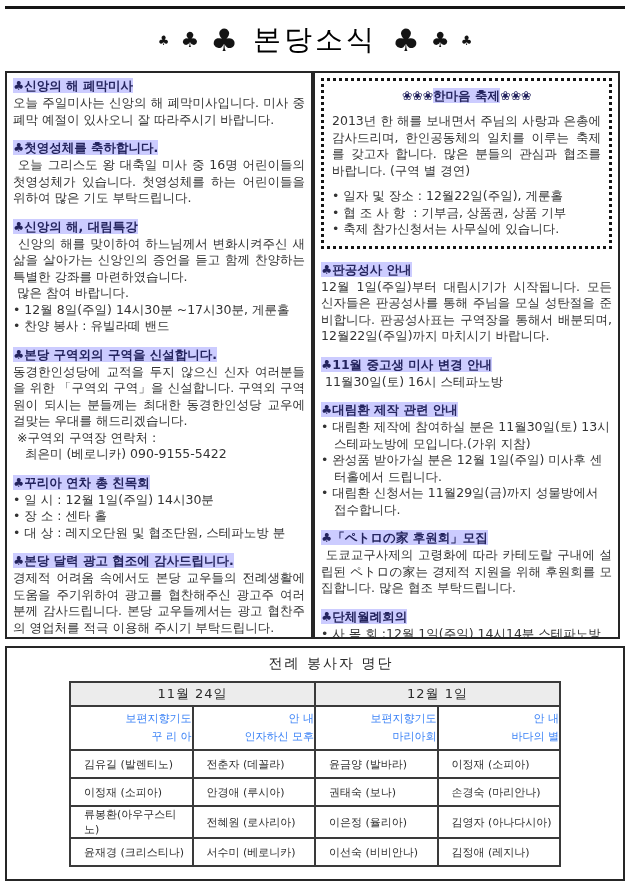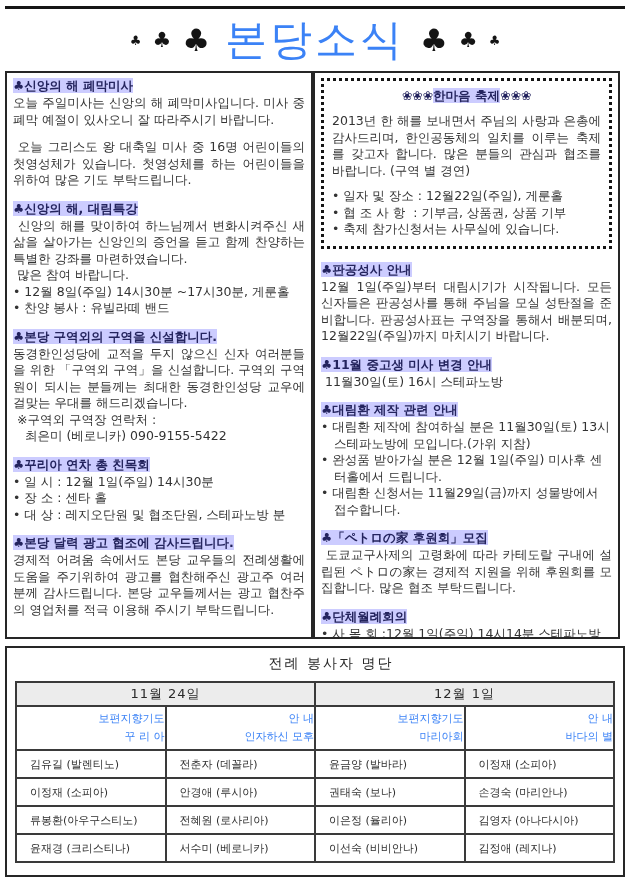--- a/index.html
+++ b/index.html
@@ -5,21 +5,21 @@
   * { margin:0; padding:0; box-sizing:border-box; }
   html,body { background:#fff; }
   body {
     width:630px; height:888px;
     font-family:"DejaVu Sans", sans-serif;
     font-size:12.5px; color:#333;
   }
   .page { position:relative; width:630px; height:888px; padding:6px 5px 0 5px; overflow:hidden; }
   .top-rule { border-top:3px solid #151515; }
   .title-row { display:flex; justify-content:center; align-items:center; gap:11px; height:62px; }
-  .title-text { font-family:"DejaVu Serif", serif; font-size:42px; color:#3b82f6; letter-spacing:3px; line-height:1; padding:0 4px; }
+  .title-text { font-family:"DejaVu Serif", serif; font-size:28px; color:#000000; letter-spacing:3px; line-height:1; padding:0 4px; }
   .club { line-height:1; color:#141414; }
   .club.c1 { font-size:13px; }
   .club.c2 { font-size:21px; }
   .club.c3 { font-size:31px; }
   .columns { display:flex; gap:0; }
   .col { border:2px solid #262626; padding:4px 6px 2px 6px; height:568px; overflow:hidden; background:#fff; }
   .col.left  { width:308px; }
   .col.right { width:307px; }
   .section { margin-bottom:11px; }
   .sec-header { font-weight:bold; color:#24245e; line-height:17px; margin-bottom:1px; }
@@ -28,21 +28,21 @@
     color:#333; line-height:16.5px; text-align:justify;
     word-break:break-all; white-space:pre-wrap;
   }
   .para.bullet { padding-left:13px; text-indent:-13px; text-align:left; }
   .festival-box { border:3px dotted #151515; padding:6px 8px 8px 8px; margin:1px 0 12px 0; }
   .festival-title { text-align:center; font-weight:bold; color:#24245e; margin-bottom:9px; line-height:17px; }
   .festival-body .para { margin-bottom:0; }
   .festival-gap { height:9px; }
   .bottom-box { border:2px solid #262626; margin-top:7px; padding:5px 0 12px 0; background:#fff; }
   .roster-title { text-align:center; font-size:14px; color:#2a2a2a; letter-spacing:2px; margin:2px 0 8px 0;padding-left:32px; }
-  table.roster { border-collapse:collapse; margin:0 auto; width:600px; table-layout:fixed;border-radius:12px; }
+  table.roster { border-collapse:collapse; margin:0 auto; width:492px; table-layout:fixed;border-radius:12px; }
   table.roster th, table.roster td { border:2px solid #3a3a3a; }
   th.group-th { background:#ececec; font-weight:normal; font-size:13px; height:24px; color:#2a2a2a; letter-spacing:1px; }
   th.sub-th { font-weight:normal; font-size:11px; height:44px; text-align:right; white-space:pre-line; line-height:18px; color:#3b82f6; }
   td.name-td { height:28px; padding-left:13px; font-size:11px; color:#2f2f2f; }
   .footer { text-align:center; margin-top:9px; font-size:13px; color:#1d1d1d; letter-spacing:1px; }
 </style>
 </head>
 <body>
 
 <div class="page">
@@ -59,20 +59,21 @@
     <span class="club c1">♣</span>
   </div>
 
   <div class="columns">
     <div class="col left" id="left-col">
         <div class="section">
           <div class="sec-header"><span class="hl">♣신앙의 해 폐막미사</span></div>
           <div class="para">오늘 주일미사는 신앙의 해 폐막미사입니다. 미사 중 폐막 예절이 있사오니 잘 따라주시기 바랍니다.</div>
         </div>
         <div class="section">
+          <div class="sec-header"><span class="hl">♣첫영성체를 축하합니다.</span></div>
           <div class="para"> 오늘 그리스도 왕 대축일 미사 중 16명 어린이들의 첫영성체가 있습니다. 첫영성체를 하는 어린이들을 위하여 많은 기도 부탁드립니다.</div>
         </div>
         <div class="section">
           <div class="sec-header"><span class="hl">♣신앙의 해, 대림특강</span></div>
           <div class="para"> 신앙의 해를 맞이하여 하느님께서 변화시켜주신 새 삶을 살아가는 신앙인의 증언을 듣고 함께 찬양하는 특별한 강좌를 마련하였습니다.</div>
           <div class="para"> 많은 참여 바랍니다.</div>
           <div class="para bullet">• 12월 8일(주일) 14시30분 ~17시30분, 게룬홀</div>
           <div class="para bullet">• 찬양 봉사 : 유빌라떼 밴드</div>
         </div>
         <div class="section">

